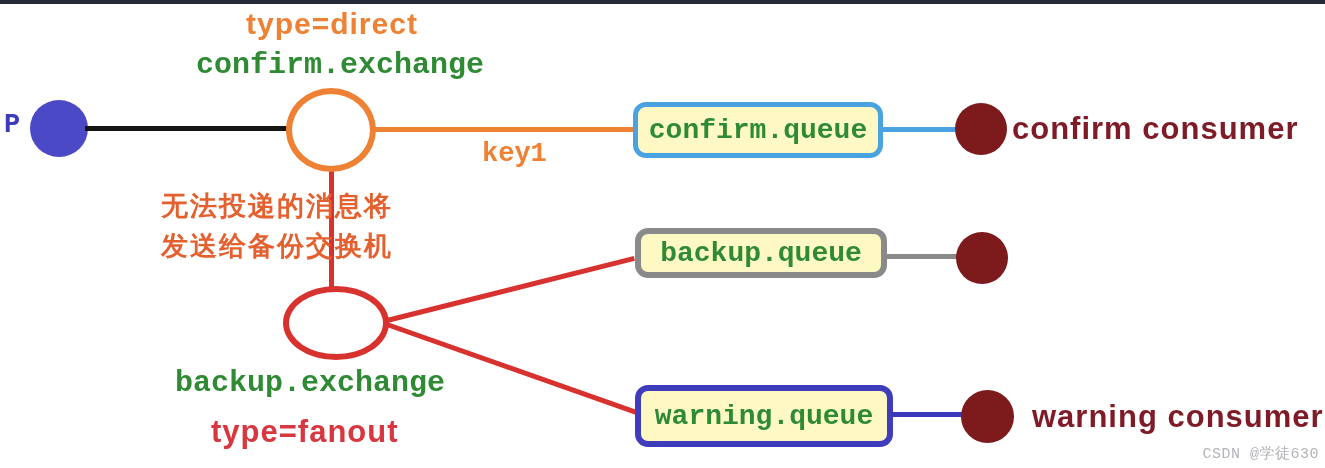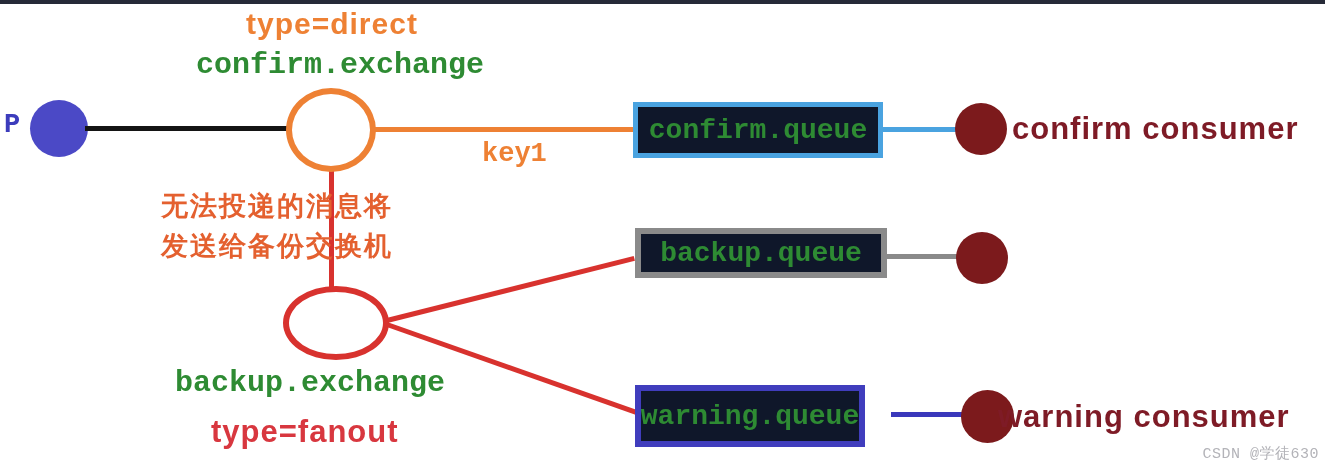--- a/index.html
+++ b/index.html
@@ -10,22 +10,22 @@
     overflow:hidden;
     font-family:"Liberation Sans", sans-serif;
   }
   .abs{position:absolute;}
   .hline{position:absolute;height:5px;}
   .vline{position:absolute;width:5px;}
   .diag{position:absolute;height:5px;transform-origin:0 50%;}
   .circle{position:absolute;border-radius:50%;}
   .node-ellipse{position:absolute;border-radius:50%;background:#ffffff;box-sizing:border-box;}
   .queue-box{
-    position:absolute;box-sizing:border-box;background:#0f172a;
-    display:flex;align-items:center;justify-content:center;
+    position:absolute;box-sizing:border-box;background:#fef9c3;
+    display:flex;align-items:center;justify-content:center;border-radius:13px;
   }
   .mono-label{
     font-family:"Liberation Mono","DejaVu Sans Mono",monospace;
     font-weight:bold;white-space:nowrap;
   }
   .sans-label{
     font-family:"Liberation Sans","DejaVu Sans",sans-serif;
     font-weight:bold;white-space:nowrap;letter-spacing:1px;
   }
   .green{color:#2e8b33;}
@@ -81,23 +81,23 @@
   <div class="abs mono-label green" style="left:175px;top:366px;font-size:30px;">backup.exchange</div>
   <div class="abs sans-label" style="left:211px;top:414px;font-size:31px;color:#d8373f;">type=fanout</div>
 
   <div class="queue-box" style="left:635px;top:228px;width:252px;height:50px;border:6px solid #8a8a8a;">
     <span class="mono-label green" style="font-size:28px;">backup.queue</span>
   </div>
 
   <div class="hline" style="left:885px;top:254px;width:72px;background:#8a8a8a;"></div>
   <div class="circle" style="left:956px;top:232px;width:52px;height:52px;background:#7c1a1c;"></div>
 
-  <div class="queue-box" style="left:635px;top:385px;width:230px;height:62px;border:6px solid #403dbd;">
+  <div class="queue-box" style="left:635px;top:385px;width:258px;height:62px;border:6px solid #403dbd;">
     <span class="mono-label green" style="font-size:28px;">warning.queue</span>
   </div>
 
   <div class="hline" style="left:891px;top:412px;width:73px;background:#3a38bb;"></div>
   <div class="circle" style="left:961px;top:390px;width:53px;height:53px;background:#7c1a1c;"></div>
-  <div class="abs sans-label maroon-text" style="left:998px;top:399px;font-size:31px;">warning consumer</div>
+  <div class="abs sans-label maroon-text" style="left:1032px;top:399px;font-size:31px;">warning consumer</div>
 
   <div class="watermark">CSDN @学徒630</div>
 
 </div>
 
 </body></html>

